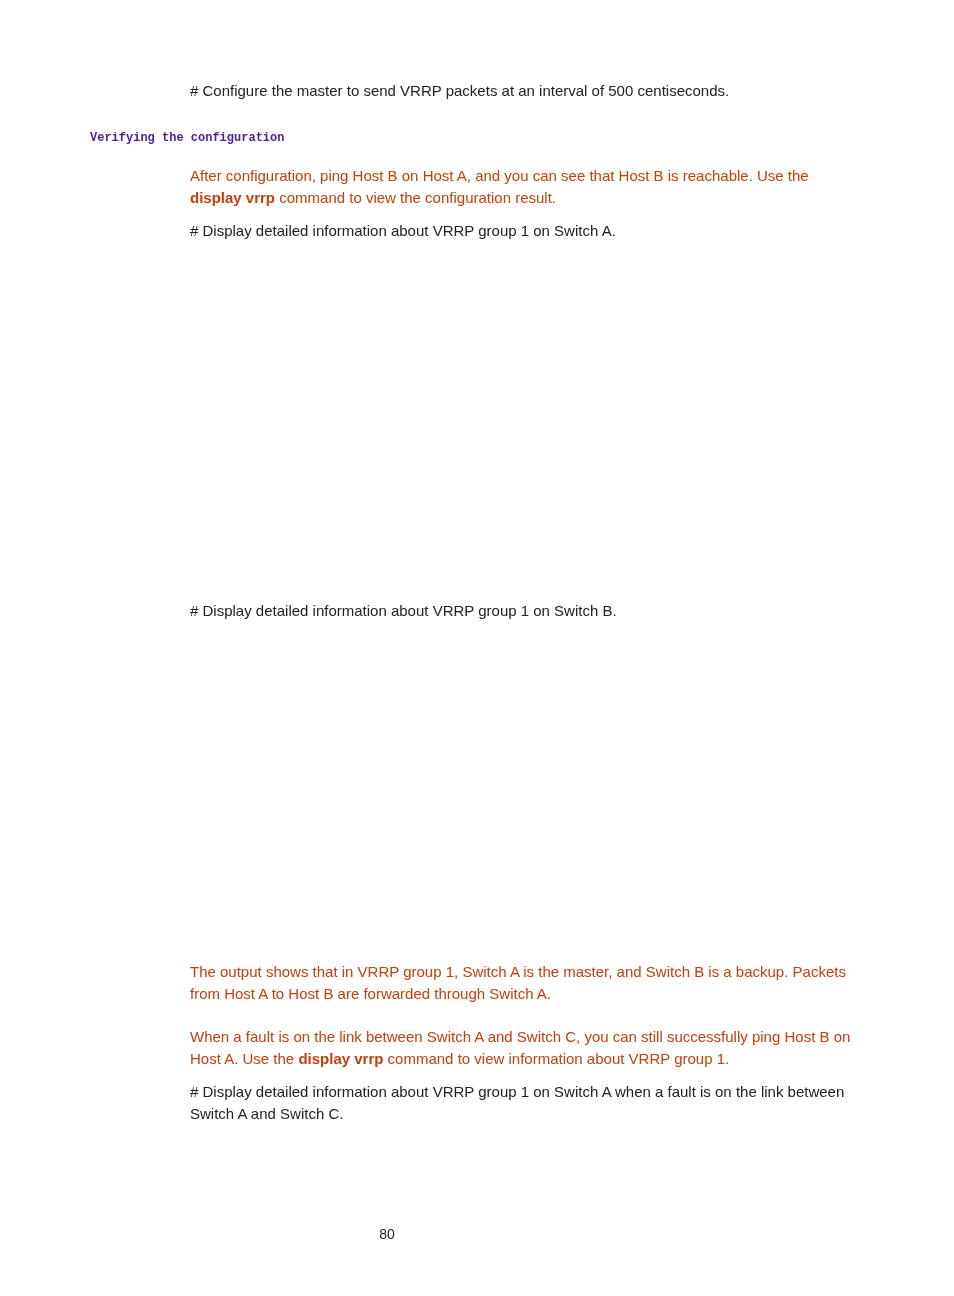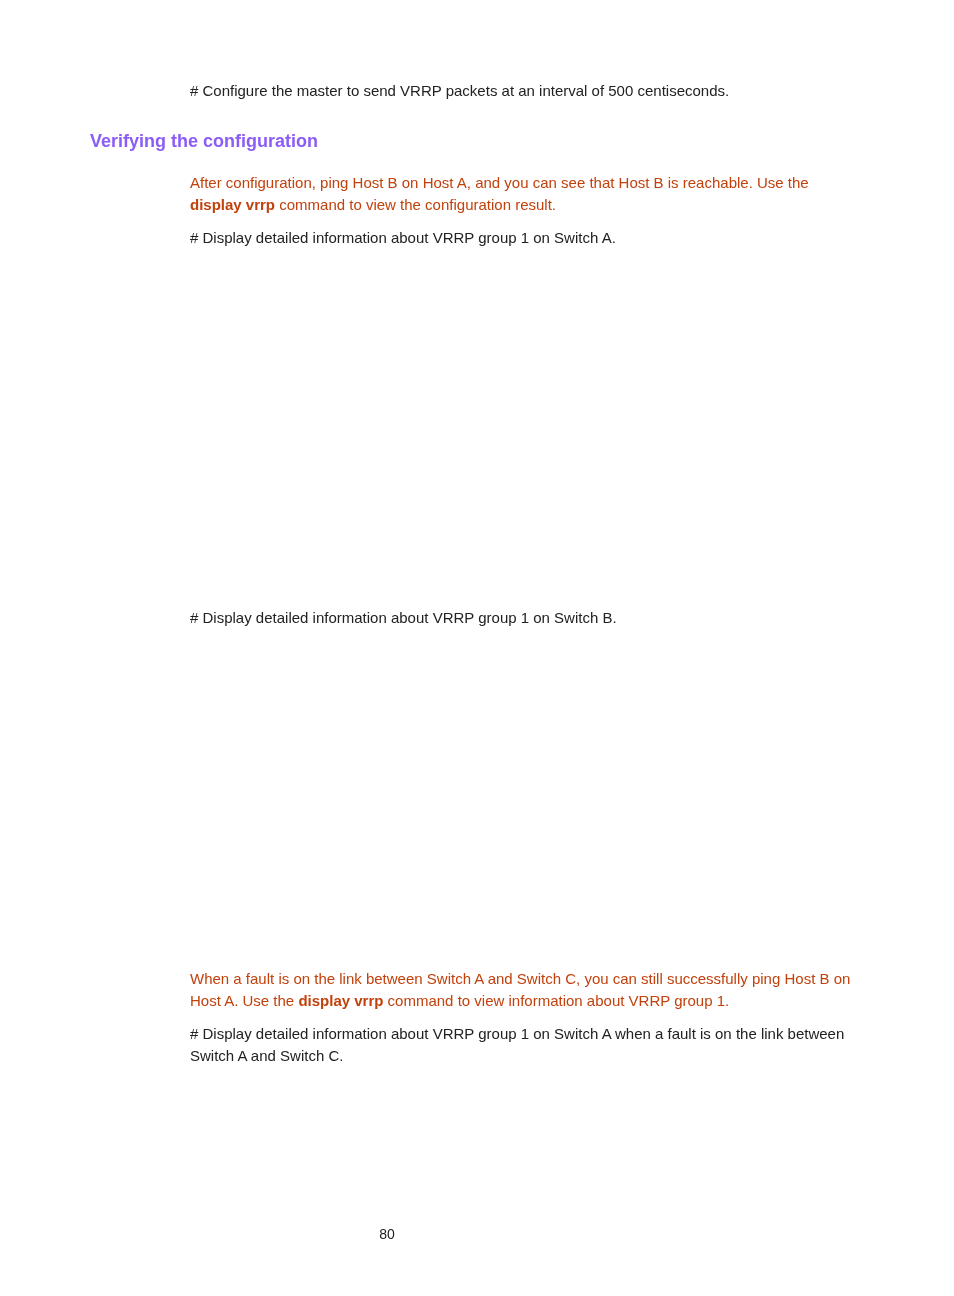--- a/index.html
+++ b/index.html
@@ -26,25 +26,26 @@
     color: #222;
   }
   .para-tight {
     font-size: 15px;
     line-height: 1.5;
     margin-bottom: 10px;
     color: #c2410c;
     margin-top: 20px;
   }
   .section-head {
-    color: #8b5cf6;
-    font-size: 18px;
+    color: #4c1d95;
+    font-size: 12px;
     font-weight: bold;
     margin-top: 28px;
     margin-bottom: 14px;
+    font-family: Liberation Mono, monospace;
   }
   .bold {
     font-weight: bold;
   }
   .gap-large {
     height: 330px;
   }
   .gap-med {
     height: 290px;
   }
@@ -74,20 +75,21 @@
       <span>After configuration, ping Host B on Host A, and you can see that Host B is reachable. Use the </span><span class="bold">display vrrp</span><span> command to view the configuration result.</span>
     </div>
     <div class="para"># Display detailed information about VRRP group 1 on Switch A.</div>
 
     <div class="gap-large"></div>
 
     <div class="para"># Display detailed information about VRRP group 1 on Switch B.</div>
 
     <div class="gap-med"></div>
 
+    <div class="para-tight">The output shows that in VRRP group 1, Switch A is the master, and Switch B is a backup. Packets from Host A to Host B are forwarded through Switch A.</div>
 
     <div class="para-tight">
       <span>When a fault is on the link between Switch A and Switch C, you can still successfully ping Host B on Host A. Use the </span><span class="bold">display vrrp</span><span> command to view information about VRRP group 1.</span>
     </div>
 
     <div class="para"># Display detailed information about VRRP group 1 on Switch A when a fault is on the link between Switch A and Switch C.</div>
   </div>
 
 </div>
 

